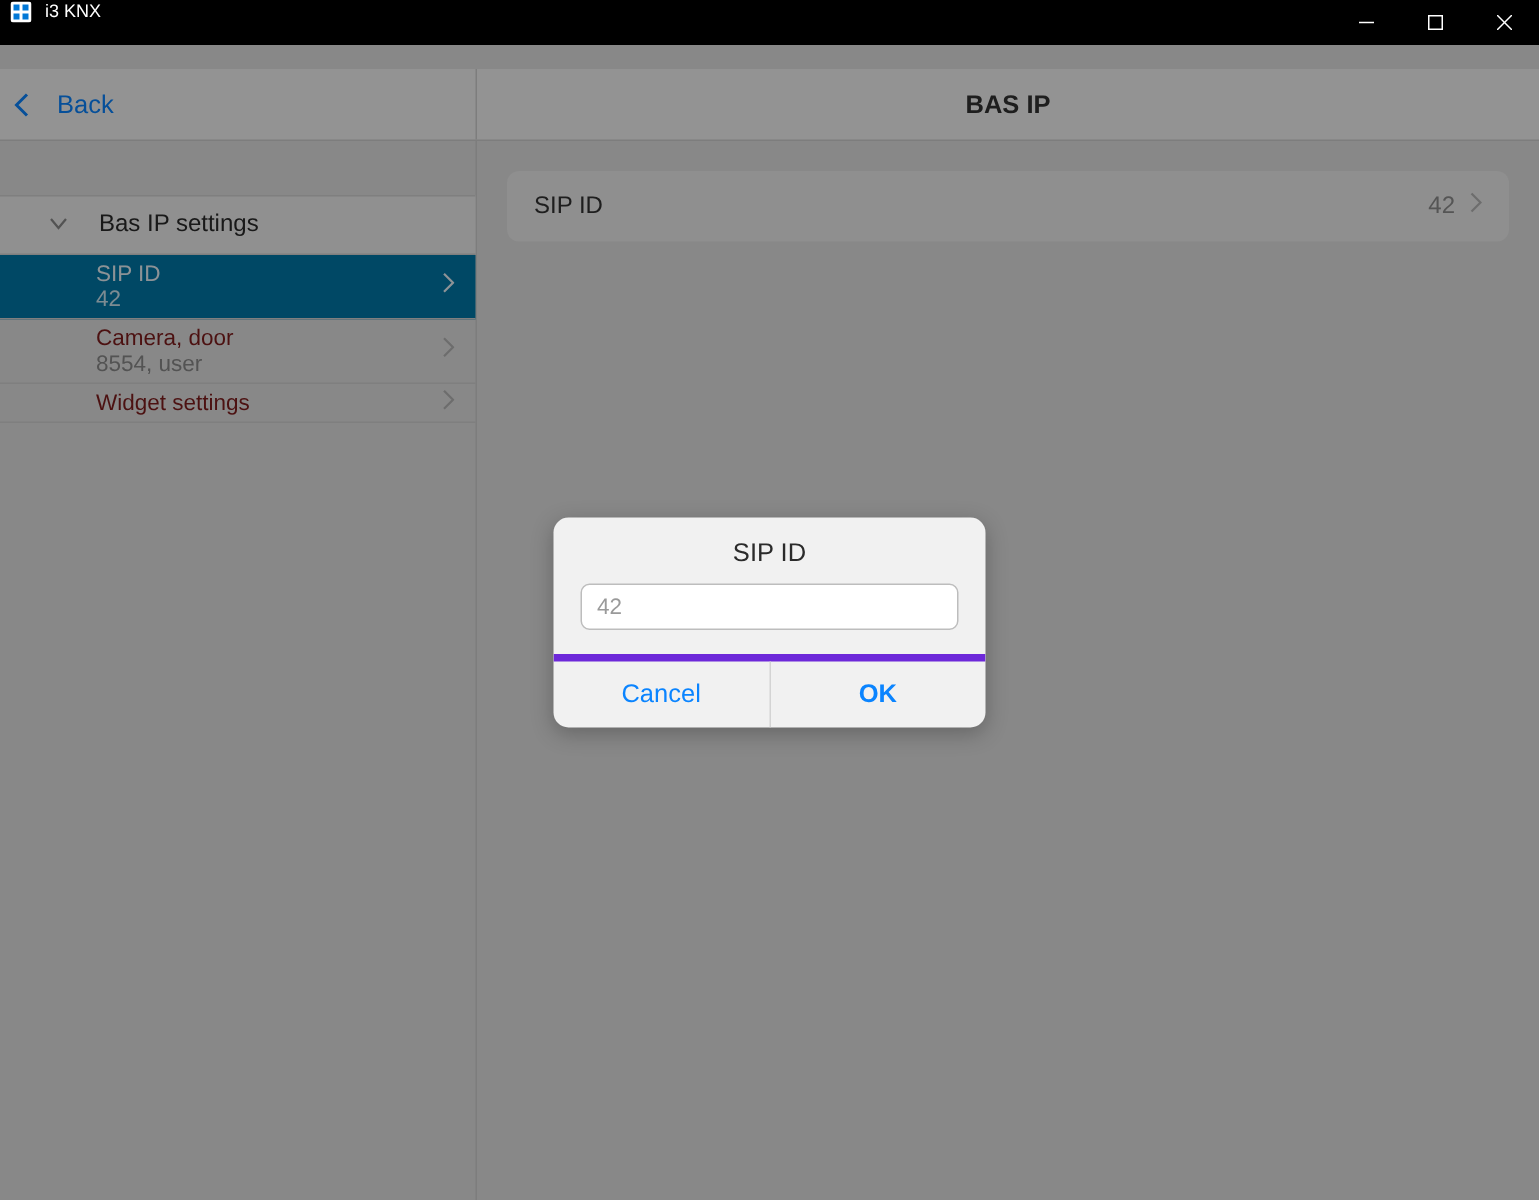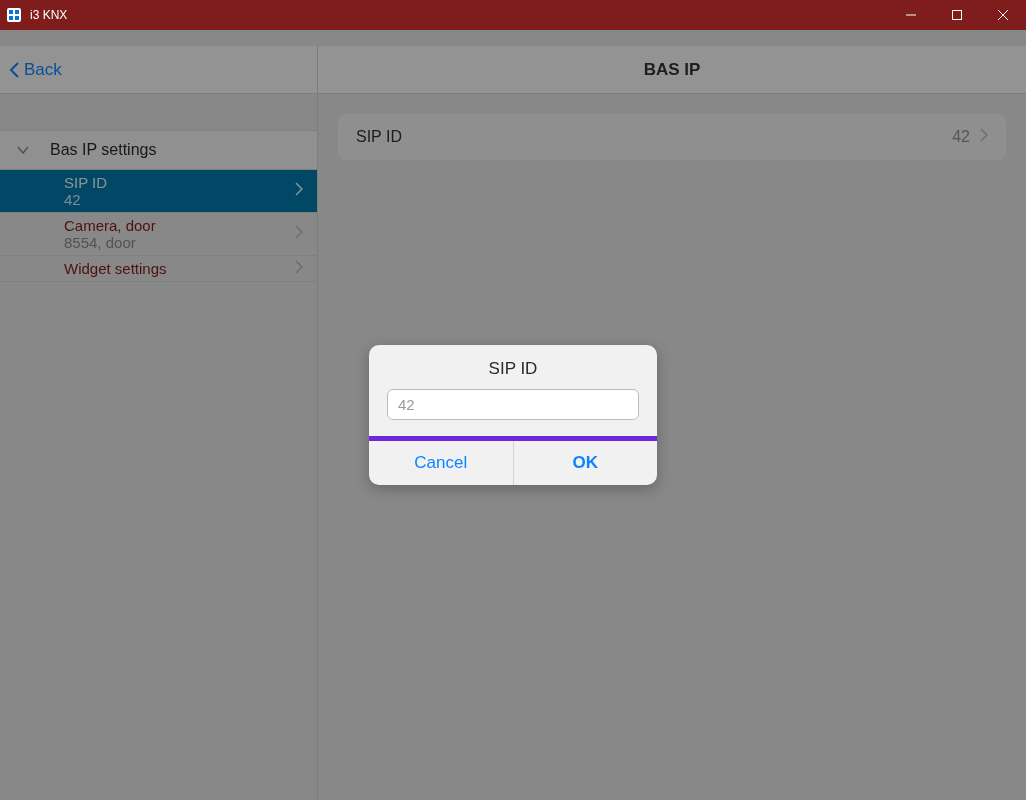--- a/index.html
+++ b/index.html
@@ -1,39 +1,39 @@
 <!DOCTYPE html>
 <html><head>
   <meta charset="utf-8">
   <style>
     * { margin: 0; padding: 0; box-sizing: border-box; font-family: -apple-system, BlinkMacSystemFont, "Segoe UI", Arial, sans-serif; }
     html, body { width: 1026px; height: 800px; overflow: hidden; }
     body { background: #e3e3e3; position: relative; }
 
     
-    .titlebar { height: 30px; background: #7f1d1d; color: #fff; display: flex; align-items: center; padding-left: 6px; }
+    .titlebar { height: 30px; background: #000000; color: #fff; display: flex; padding-left: 6px; }
     .titlebar .app-icon { width: 16px; height: 16px; margin-right: 8px; display: flex; align-items: center; justify-content: center; }
     .titlebar .title { font-size: 12px; flex: 1; }
     .titlebar .win-btns { display: flex; height: 100%; }
     .titlebar .win-btn { width: 46px; display: flex; align-items: center; justify-content: center; }
     .titlebar .win-btn svg { display: block; }
 
     
     .topbar { height: 48px; background: #f6f6f6; display: flex; border-bottom: 1px solid #d0d0d0; margin-top: 16px; }
     .topbar-left { width: 318px; display: flex; align-items: center; padding-left: 8px; border-right: 1px solid #d0d0d0; }
-    .back-link { color: #0a84ff; font-size: 17px; display: flex; align-items: center; gap: 2px; }
+    .back-link { color: #0a84ff; font-size: 17px; display: flex; align-items: center; gap: 16px; }
     .topbar-center { flex: 1; display: flex; align-items: center; justify-content: center; font-size: 17px; color: #333; font-weight: bold; }
 
     
     .body { display: flex; height: calc(100% - 30px - 16px - 48px); }
 
     
     .sidebar { width: 318px; background: #e3e3e3; border-right: 1px solid #d0d0d0; }
     .sidebar-spacer { height: 36px; }
-    .section-header { display: flex; align-items: center; padding: 10px 16px; background: #f1f1f1; border-top: 1px solid #d4d4d4; border-bottom: 1px solid #d4d4d4; gap: 20px; }
+    .section-header { display: flex; align-items: center; padding: 10px 32px; background: #f1f1f1; border-top: 1px solid #d4d4d4; border-bottom: 1px solid #d4d4d4; gap: 20px; }
     .section-header .chev { color: #8a8a8a; }
     .section-header .label { font-size: 16px; color: #2b2b2b; }
 
     .side-item { padding: 4px 16px 4px 64px; border-bottom: 1px solid #d4d4d4; position: relative; }
     .side-item .line1 { font-size: 15px; color: #7f1d1d; }
     .side-item .line2 { font-size: 15px; color: #8a8a8a; }
     .side-item .arrow { position: absolute; right: 14px; top: 50%; transform: translateY(-50%); color: #b6b6b6; }
 
     .side-item.active { background: #0078a8; }
     .side-item.active .line1, .side-item.active .line2, .side-item.active .arrow { color: #eaf4fa; }
@@ -122,21 +122,21 @@
       <div class="line2">42</div>
       <span class="arrow">
         <svg width="8" height="14" viewBox="0 0 8 14">
             <polyline points="1,1 7,7 1,13" fill="none" stroke="currentColor" stroke-width="1.5"></polyline>
           </svg>
       </span>
     </div>
 
     <div class="side-item">
       <div class="line1">Camera, door</div>
-      <div class="line2">8554, door</div>
+      <div class="line2">8554, user</div>
       <span class="arrow">
         <svg width="8" height="14" viewBox="0 0 8 14">
             <polyline points="1,1 7,7 1,13" fill="none" stroke="currentColor" stroke-width="1.5"></polyline>
           </svg>
       </span>
     </div>
 
     <div class="side-item">
       <div class="line1">Widget settings</div>
       <span class="arrow">

